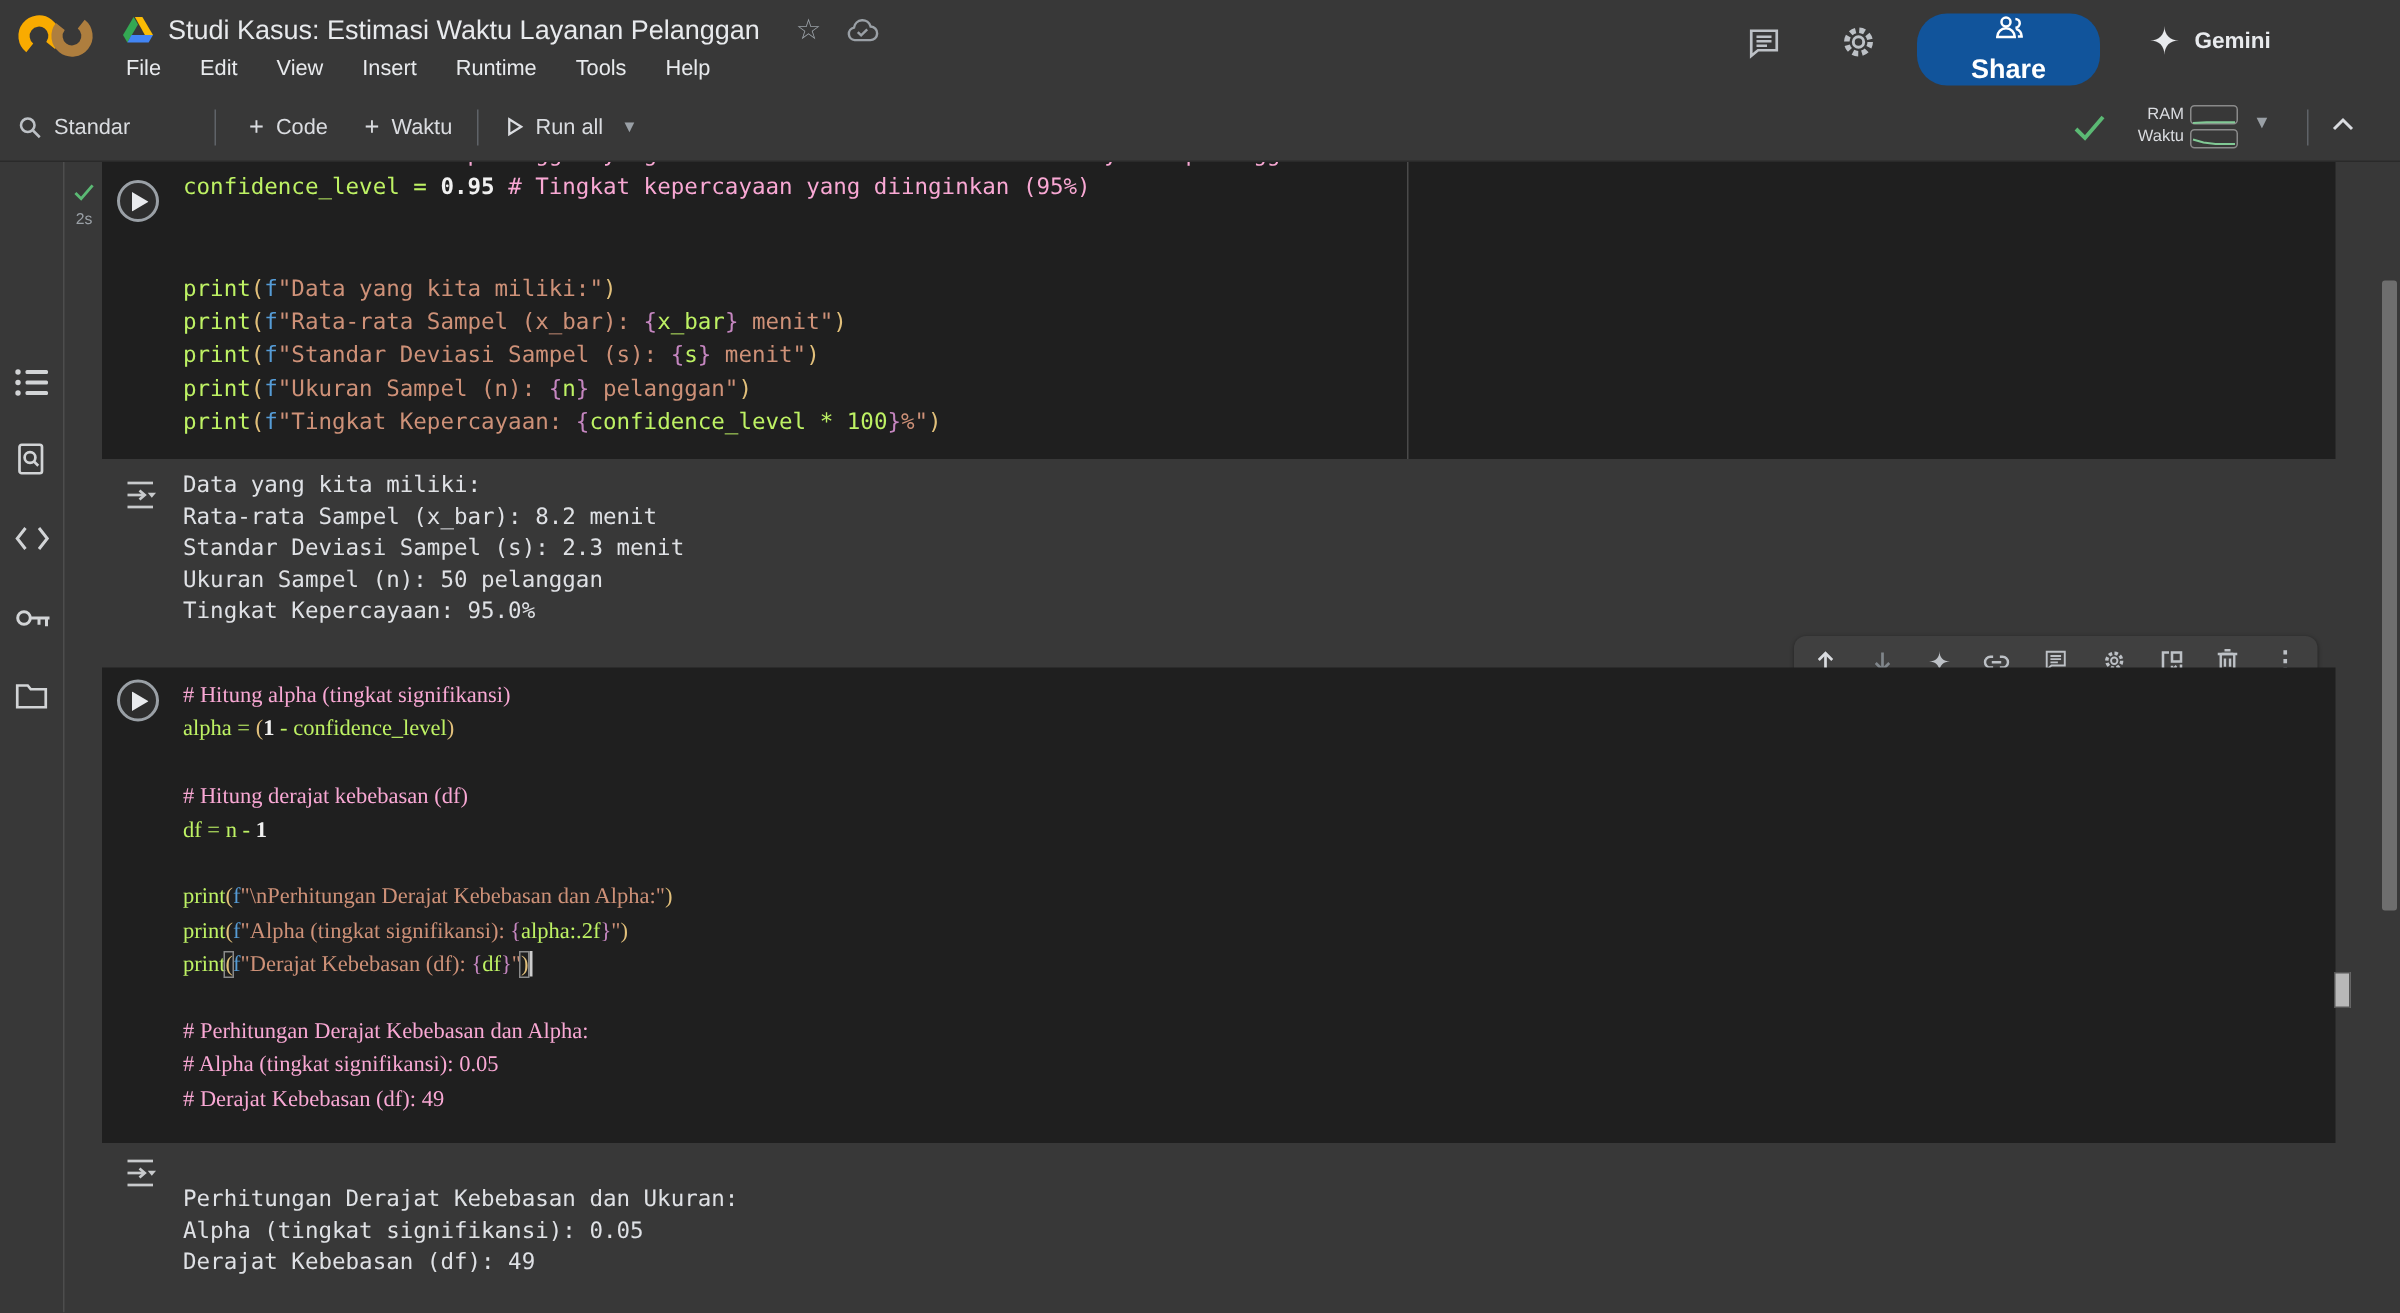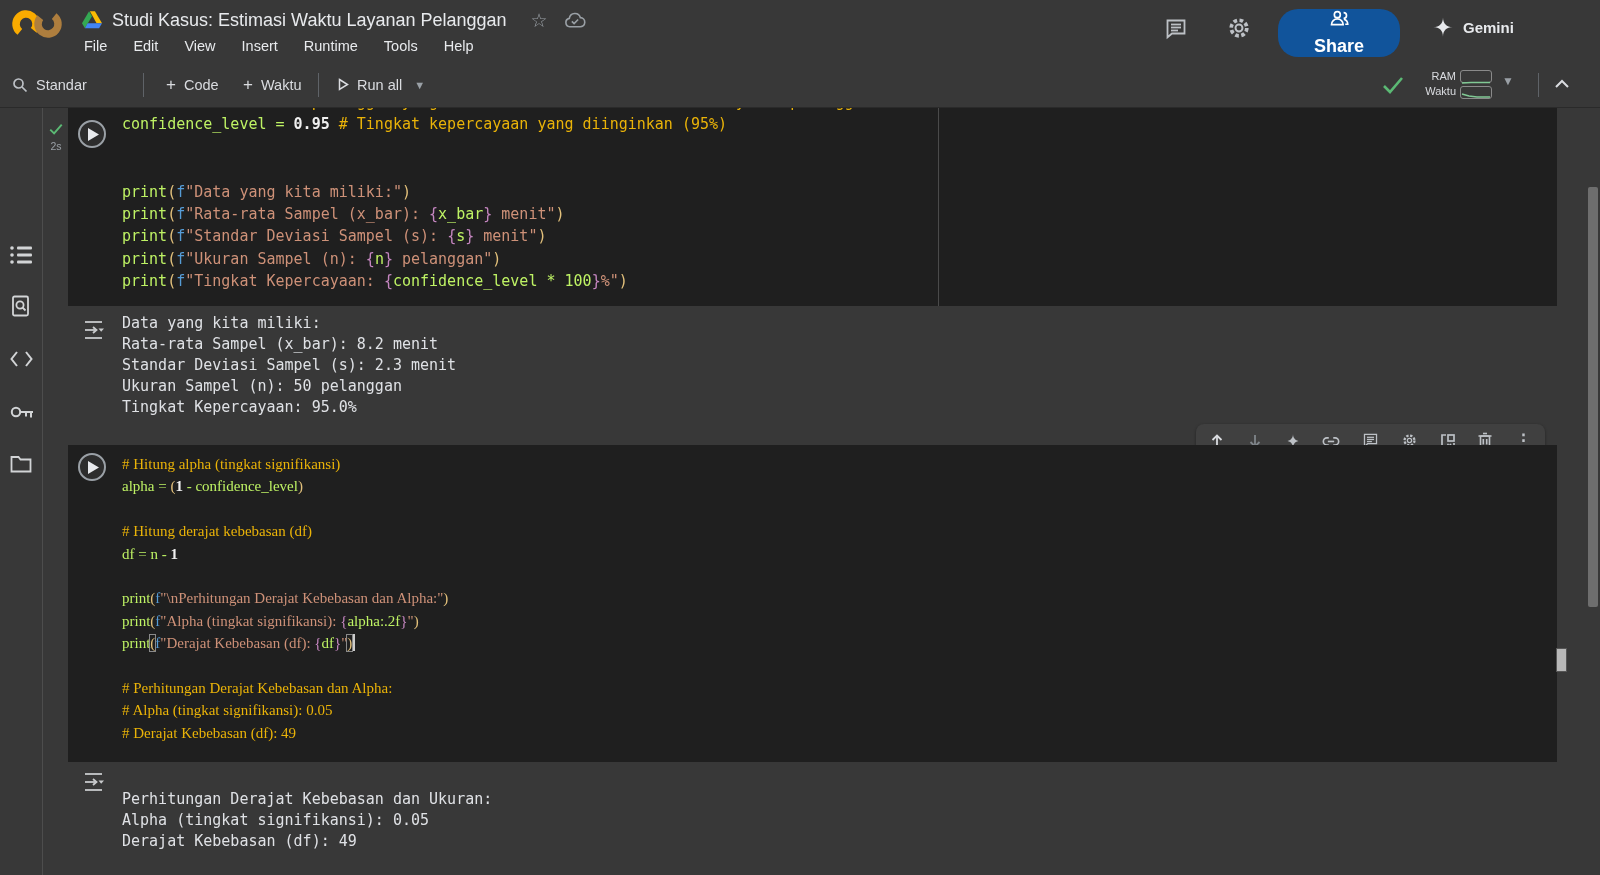--- a/index.html
+++ b/index.html
@@ -53,21 +53,21 @@
   #editor-2 { top:445px; height:317px; }
   #editor-1-divider { left:870px; top:0; width:1px; height:198px; background:#4a4a4a; }
   .run-btn { position:absolute; left:10px; width:28px; height:28px; border-radius:50%;
     background:#2d2d2d; border:2px solid #9aa0a6; display:flex; align-items:center; justify-content:center; }
   .run-btn svg { margin-left:2px; }
   .code-area { position:absolute; left:54px; top:0; right:14px; font-family:"DejaVu Sans Mono", monospace;
     font-size:15px; line-height:22.4px; white-space:pre; }
   #code-1 { margin-top:-17px; }
   #code-2 { margin-top:8px;font-family:Liberation Serif, serif; }
   .tk-p { color:#bef264; }
-  .tk-c { color:#eab308; }
+  .tk-c { color:#f9a8d4; }
   .tk-s { color:#ce9178; }
   .tk-f { color:#569cd6; }
   .tk-b { color:#c586c0; }
   .tk-g { color:#e2c07b; }
   .tk-n { color:#f0f0f0; font-weight:bold; }
   .tk-hb { color:#e2c07b; outline:1px solid #8a8a8a; }
   .caret { display:inline-block; width:2px; height:17px; background:#cccccc; vertical-align:text-bottom; margin-left:1px; }
 
   .gutter-exec { left:46px; top:121px; width:20px; text-align:center; }
   .gutter-exec .t { font-size:10.5px; color:#9aa0a6; display:block; margin-top:1px; }

